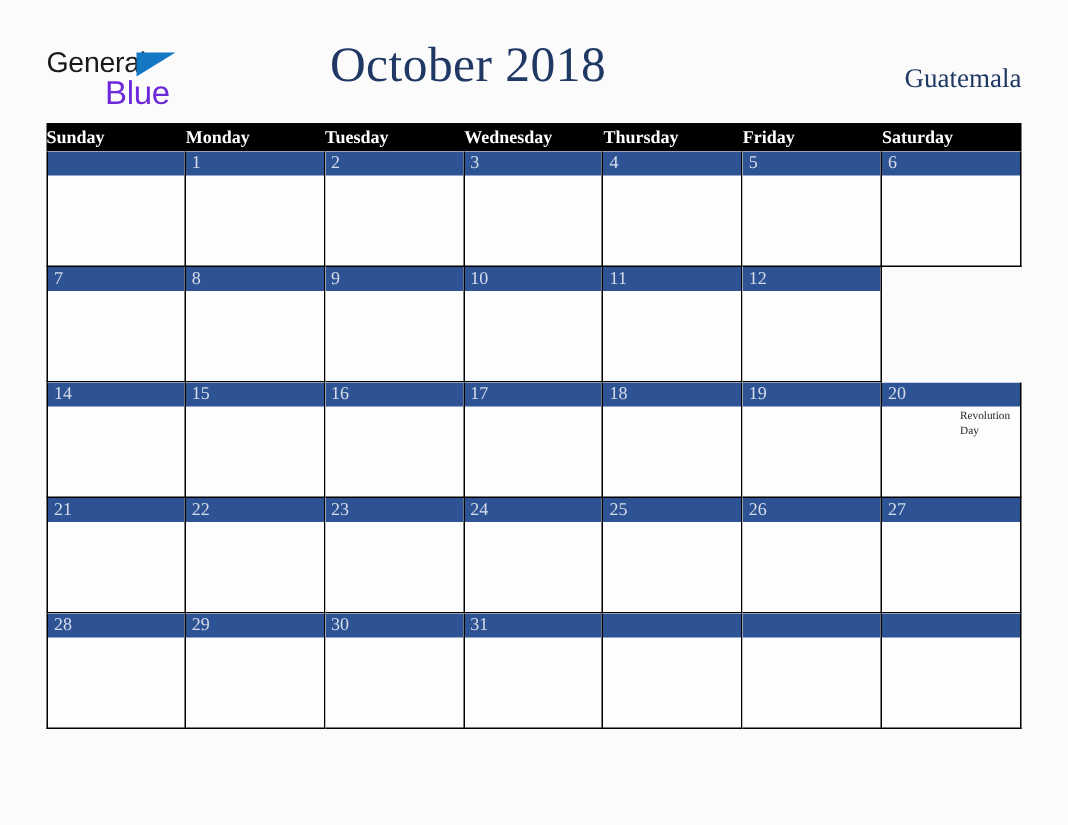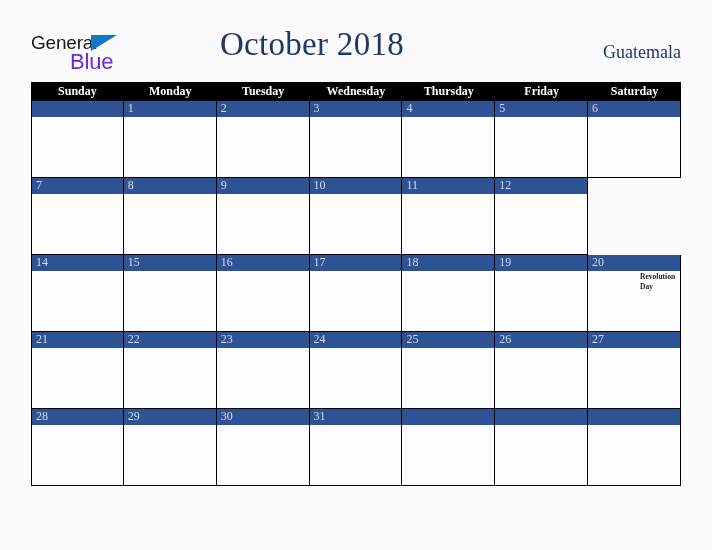--- a/index.html
+++ b/index.html
@@ -95,21 +95,21 @@
   #dow-row {
     display: flex;
     background: #000000;
     height: 19px;
   }
   .dow-cell {
     width: 92.857px;
     color: #ffffff;
     font-size: 12px;
     font-weight: bold;
-    text-align: center;
+    text-align: left;
     line-height: 19px;
     font-family: "Liberation Serif", serif;
   }
 
   .week-row {
     display: flex;
     height: 77px;
   }
   .day-cell {
     position: relative;
@@ -137,21 +137,21 @@
     line-height: 17px;
     font-family: "Liberation Serif", serif;
   }
   .day-event {
     position: absolute;
     left: 4px;
     top: 17px;
     right: 2px;
     color: #262626;
     font-size: 7.5px;
-    font-weight: bold;
+    font-weight: normal;
     line-height: 10px;
     font-family: "Liberation Serif", serif;
     padding-left: 48px;
   }
 </style>
 </head>
 <body>
 
 <div id="header">
 

